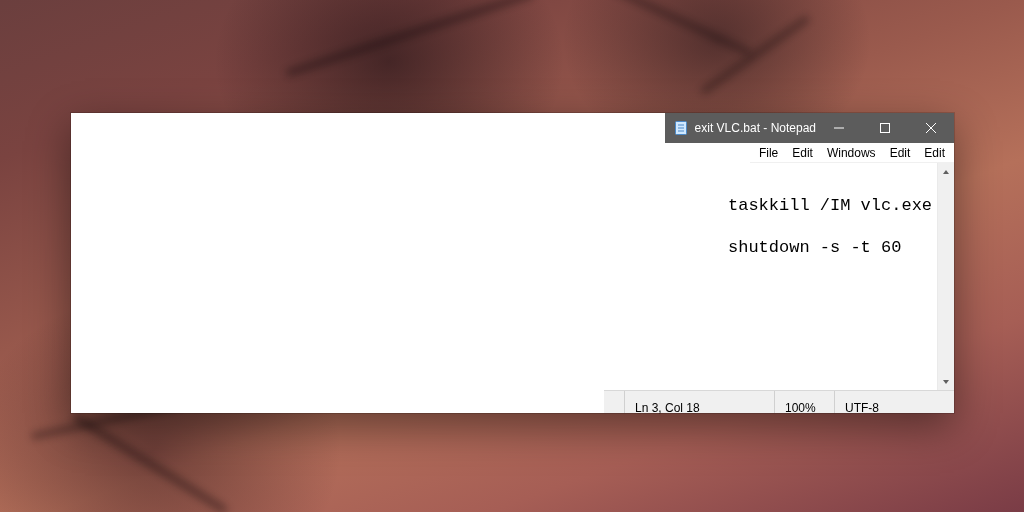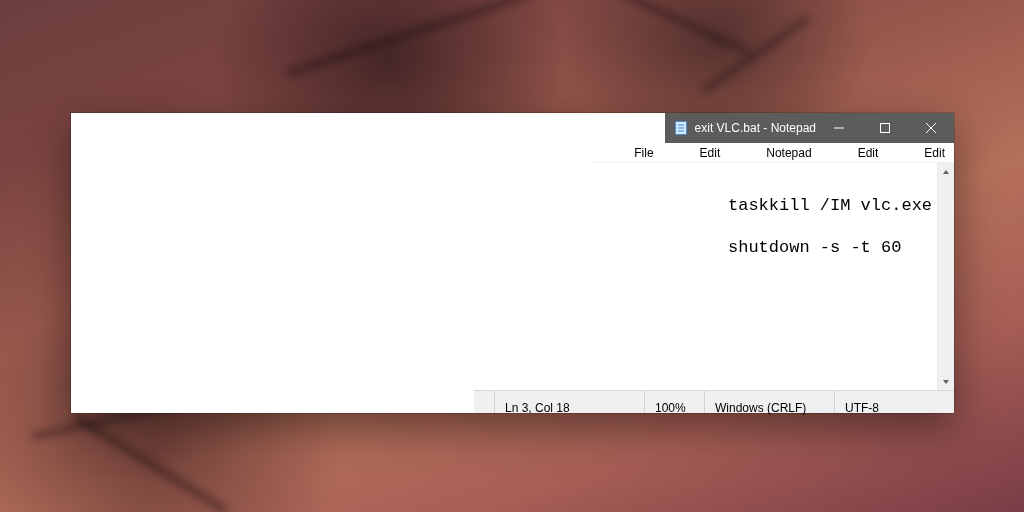--- a/index.html
+++ b/index.html
@@ -60,21 +60,21 @@
   .menubar {
     height: 20px;
     background: #ffffff;
     display: flex;
     align-items: center;
     font-size: 12px;
     color: #000;
     padding: 0 2px;
     border-bottom: 1px solid #f0f0f0;
   }
-  .menubar .menuitem { padding: 3px 7px 2px; cursor: default; margin-left: 32px; }
+  .menubar .menuitem { padding: 3px 7px 2px; cursor: default; }
 
   .editor-wrap {
     flex: 1;
     position: relative;
     display: flex;
   }
   .editor {
     flex: 1;
     border: none;
     resize: none;
@@ -159,21 +159,21 @@
       <svg width="10" height="10" viewBox="0 0 10 10">
         <line x1="0" y1="0" x2="10" y2="10" stroke="#fff" stroke-width="1"></line>
         <line x1="10" y1="0" x2="0" y2="10" stroke="#fff" stroke-width="1"></line>
       </svg>
     </div>
   </div>
 
   <div class="menubar">
     <span class="menuitem">File</span>
     <span class="menuitem">Edit</span>
-    <span class="menuitem">Notepad</span>
+    <span class="menuitem">Windows</span>
     <span class="menuitem">Edit</span>
     <span class="menuitem">Edit</span>
   </div>
 
   <div class="editor-wrap">
     <textarea class="editor" spellcheck="false" style="">taskkill /IM vlc.exe
 
 shutdown -s -t 60</textarea>
     <div class="scrollbar">
       <div class="sb-btn">
@@ -187,17 +187,16 @@
             <polygon points="1,2 7,2 4,6" fill="#606060"></polygon>
           </svg>
       </div>
     </div>
   </div>
 
   <div class="statusbar">
     <div class="cell stretch"></div>
     <div class="cell pos">Ln 3, Col 18</div>
     <div class="cell zoom">100%</div>
-    <div class="cell eol">Windows (CRLF)</div>
     <div class="cell enc">UTF-8</div>
   </div>
 
 </div>
 
 </body></html>

